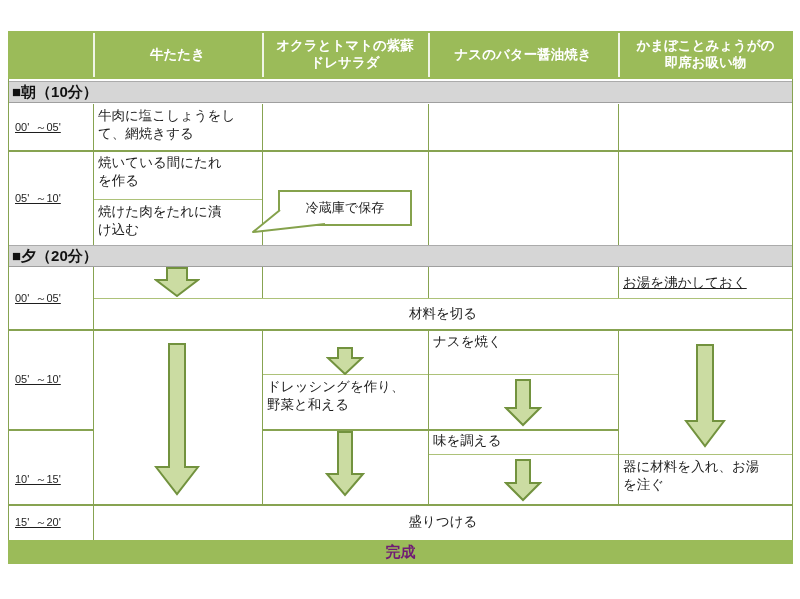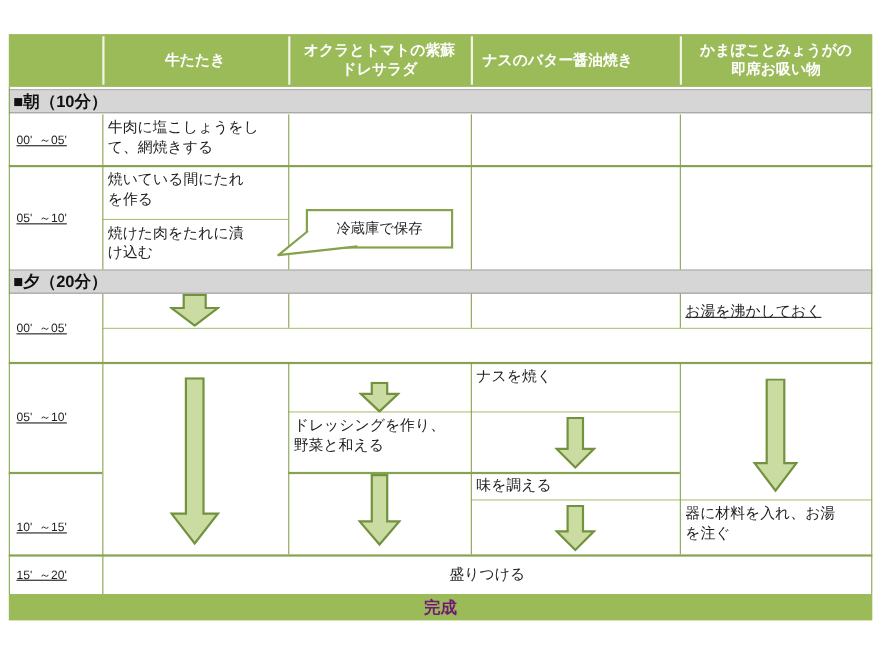--- a/index.html
+++ b/index.html
@@ -35,21 +35,21 @@
 <div class="canvas">
 
   <div class="band" style="left:8px;top:31px;width:785px;height:48px;"></div>
   <div class="hsep" style="left:93px;top:33px;height:44px;"></div>
   <div class="hsep" style="left:262px;top:33px;height:44px;"></div>
   <div class="hsep" style="left:428px;top:33px;height:44px;"></div>
   <div class="hsep" style="left:618px;top:33px;height:44px;"></div>
   <div class="hdrtext" style="left:93px;top:31px;width:169px;height:48px;">牛たたき</div>
   <div class="hdrtext" style="left:262px;top:31px;width:166px;height:48px;">オクラとトマトの紫蘇
 ドレサラダ</div>
-  <div class="hdrtext" style="left:412px;top:31px;width:190px;height:48px;">ナスのバター醤油焼き</div>
+  <div class="hdrtext" style="left:428px;top:31px;width:190px;height:48px;">ナスのバター醤油焼き</div>
   <div class="hdrtext" style="left:618px;top:31px;width:175px;height:48px;">かまぼことみょうがの
 即席お吸い物</div>
 
   <div class="graybar" style="left:8px;top:81px;width:785px;height:22px;"></div>
   <div class="seclabel" style="left:10px;top:81px;height:22px;">■朝（10分）</div>
   <div class="graybar" style="left:8px;top:245px;width:785px;height:22px;"></div>
   <div class="seclabel" style="left:10px;top:245px;height:22px;">■夕（20分）</div>
 
   <div class="footerbar" style="left:8px;top:540px;width:785px;height:24px;">完成</div>
 
@@ -81,20 +81,21 @@
   <div class="cell" style="left:93px;top:104px;width:169px;height:47px;">牛肉に塩こしょうをし
 て、網焼きする</div>
   <div class="time" style="left:8px;top:151px;width:85px;height:94px;">05'  ～10'</div>
   <div class="cell" style="left:93px;top:151px;width:169px;height:48px;">焼いている間にたれ
 を作る</div>
   <div class="cell" style="left:93px;top:200px;width:169px;height:45px;">焼けた肉をたれに漬
 け込む</div>
 
   <div class="time" style="left:8px;top:267px;width:85px;height:63px;">00'  ～05'</div>
   <div class="cell vctr" style="left:618px;top:267px;width:175px;height:31px;padding-top:0;padding-bottom:0;">お湯を沸かしておく</div>
+  <div class="cell ctr" style="left:93px;top:299px;width:700px;height:30px;">材料を切る</div>
   <div class="time" style="left:8px;top:330px;width:85px;height:99px;">05'  ～10'</div>
   <div class="cell" style="left:428px;top:330px;width:190px;height:44px;">ナスを焼く</div>
   <div class="cell" style="left:262px;top:375px;width:166px;height:54px;">ドレッシングを作り、
 野菜と和える</div>
   <div class="time" style="left:8px;top:430px;width:85px;height:74px;margin-top:12px;">10'  ～15'</div>
   <div class="cell" style="left:428px;top:430px;width:190px;height:24px;padding-top:2px;">味を調える</div>
   <div class="cell" style="left:618px;top:455px;width:175px;height:49px;">器に材料を入れ、お湯
 を注ぐ</div>
   <div class="time" style="left:8px;top:505px;width:85px;height:34px;">15'  ～20'</div>
   <div class="cell ctr" style="left:93px;top:505px;width:700px;height:34px;">盛りつける</div>

